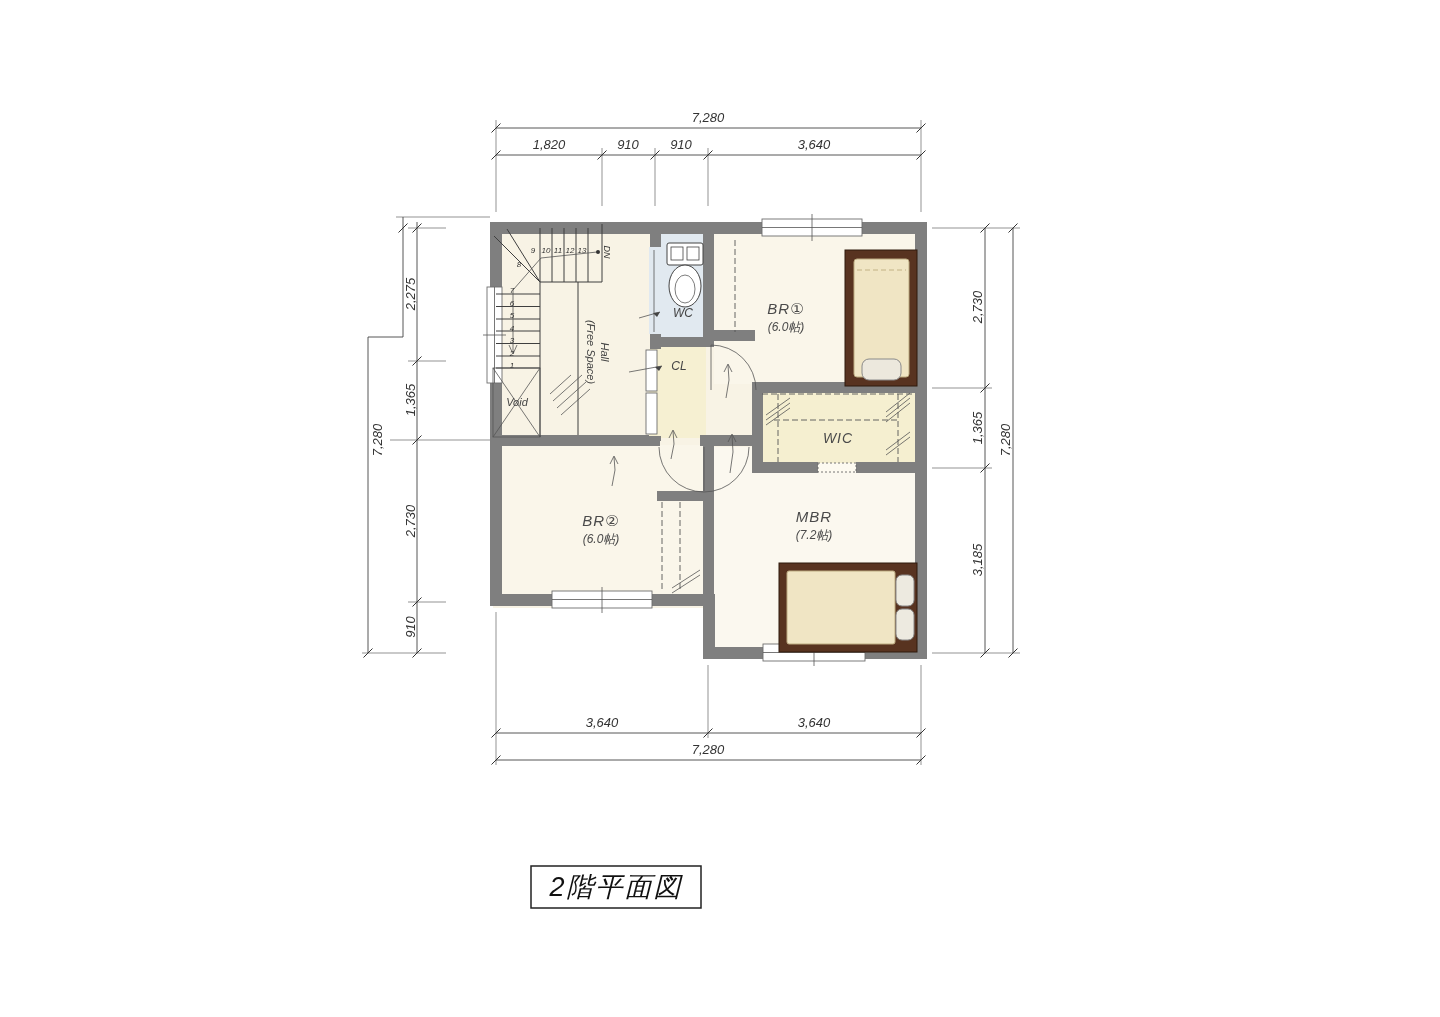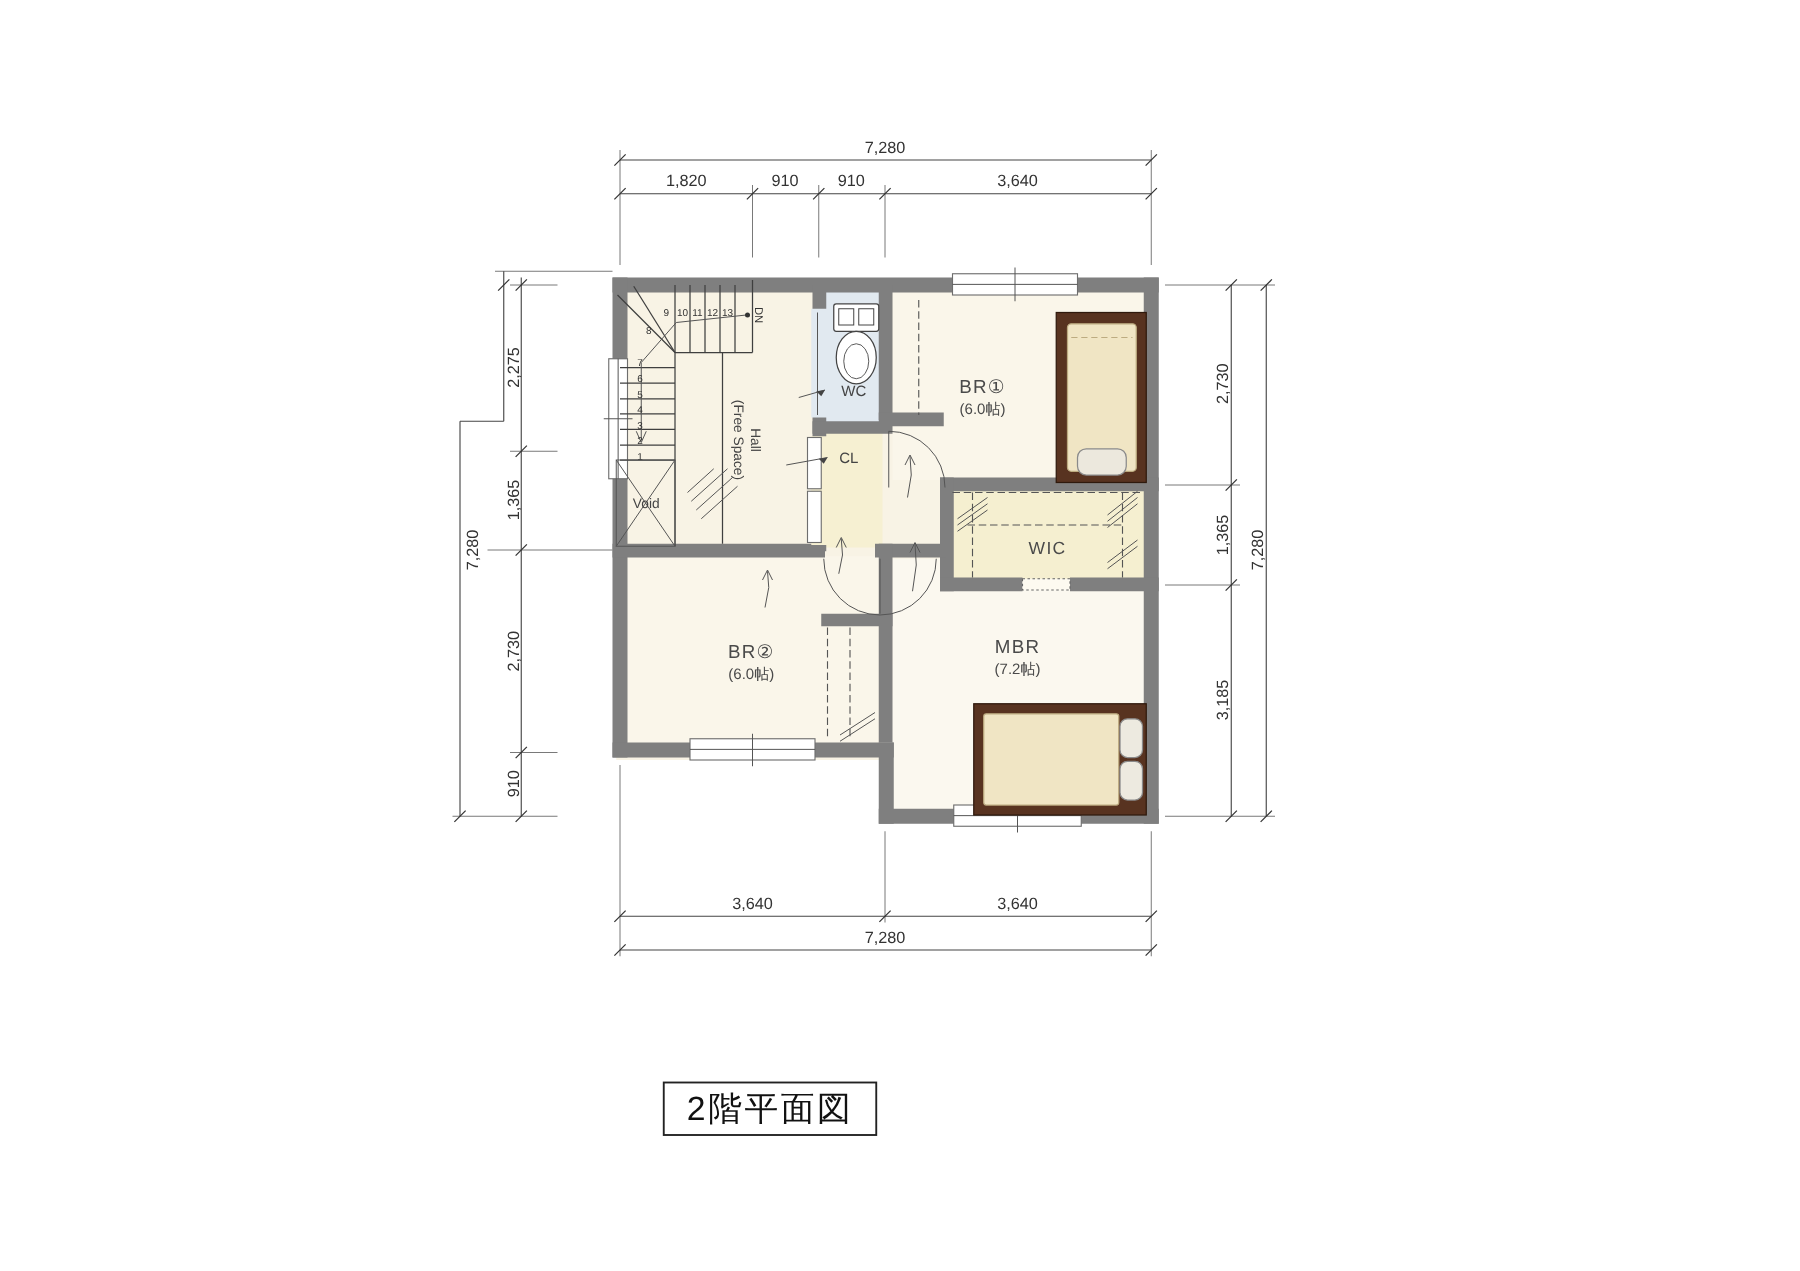--- a/index.html
+++ b/index.html
@@ -1,16 +1,16 @@
 <!DOCTYPE html>
 <html><head>
 <meta charset="utf-8">
 <style>
   html,body{margin:0;padding:0;background:#ffffff;}
-  .page{width:1280px;height:1017px;position:relative;background:#fff;overflow:hidden;}
+  .page{width:1280px;height:1017px;position:relative;background:#fff;overflow:hidden;font-style:italic;}
   svg{display:block;}
   text{font-family:"Liberation Sans","DejaVu Sans",sans-serif;}
   .w{fill:#7f7f7f;stroke:none;}
   .ln{stroke:#3f3f3f;stroke-width:1;fill:none;}
   .thin{stroke:#555;stroke-width:0.8;fill:none;}
   .dim{stroke:#444;stroke-width:0.9;fill:none;}
   .ext{stroke:#666;stroke-width:0.7;fill:none;}
   .dash{stroke:#555;stroke-width:0.9;fill:none;stroke-dasharray:6,3;}
   .dot{stroke:#666;stroke-width:0.9;fill:#fdfaf0;stroke-dasharray:2,2;}
   .dtxt{font-size:13px;fill:#333;text-anchor:middle;}

